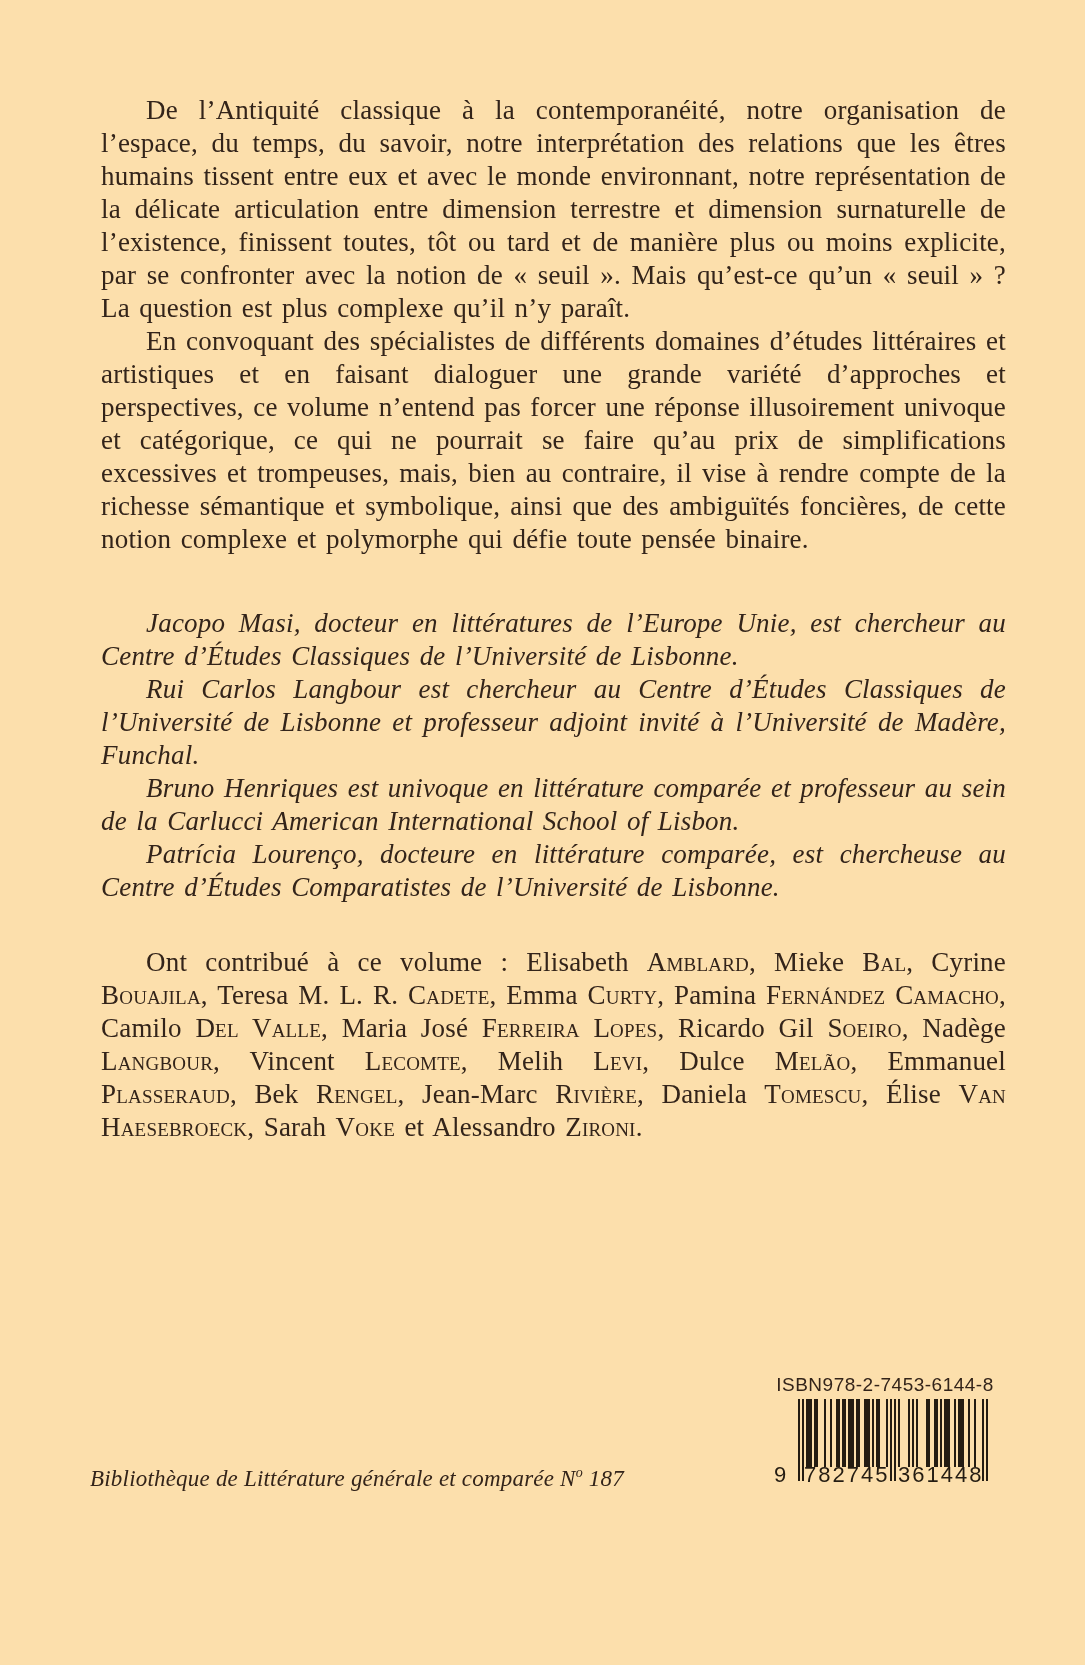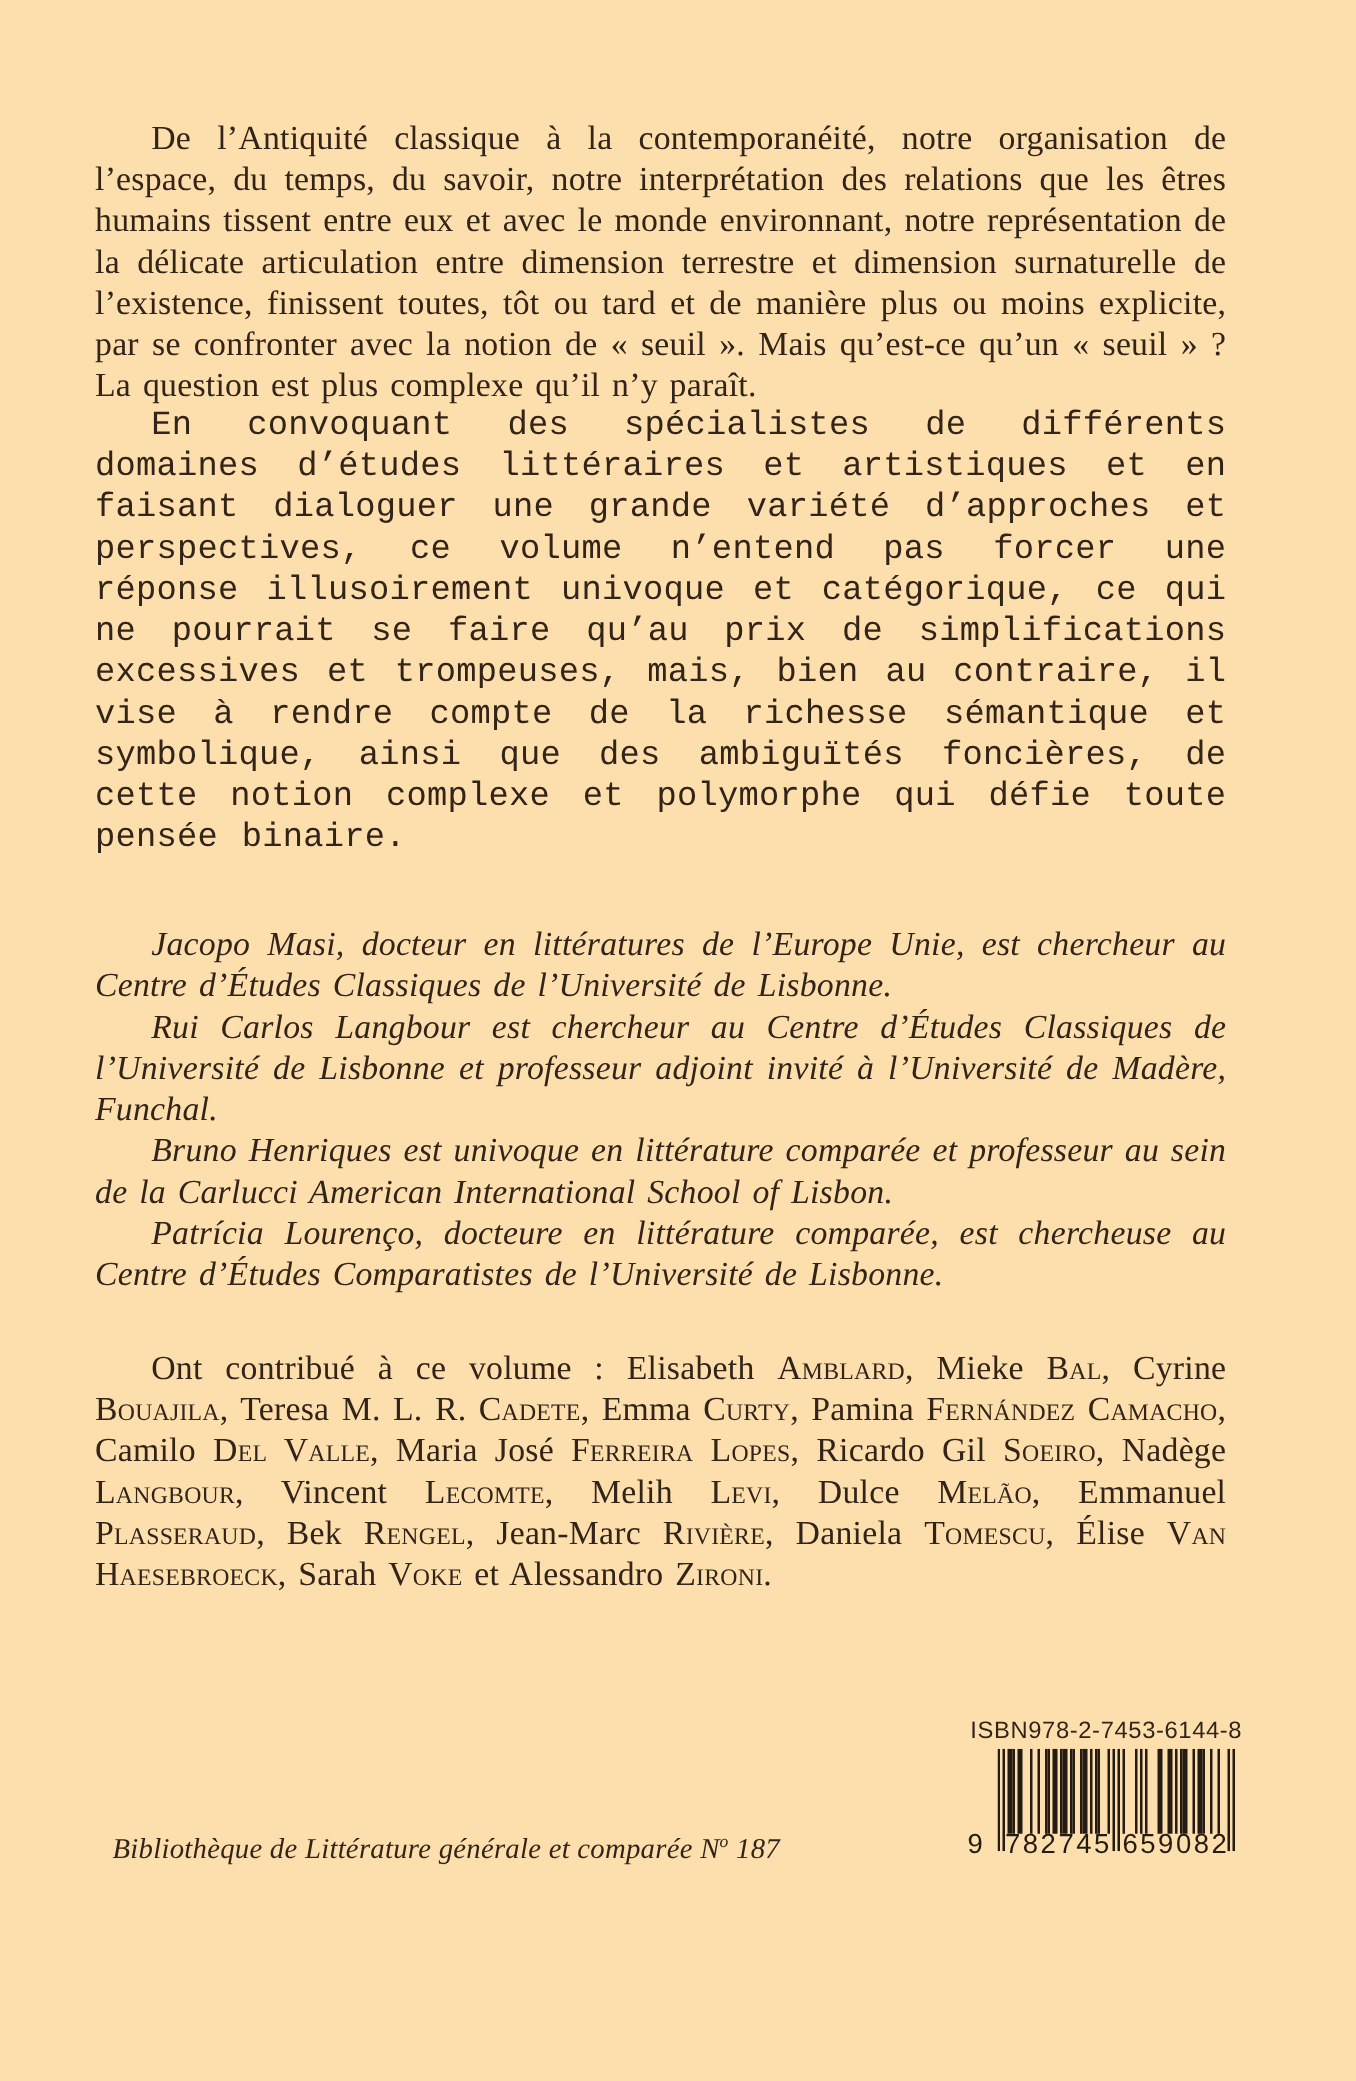--- a/index.html
+++ b/index.html
@@ -6,32 +6,32 @@
   .page {
     position:relative;
     width:1085px; height:1665px;
     background:#fcdfac;
     color:#33241a;
     font-family:"Liberation Serif","DejaVu Serif",serif;
     overflow:hidden;
   }
   .content {
     position:absolute;
-    left:76px; top:94px; width:905px;
+    left:101px; top:94px; width:905px;
   }
   .content p {
     margin:0;
     font-size:27px;
     line-height:33px;
     text-align:justify;
     text-indent:45px;
     word-spacing:2.5px;
     letter-spacing:0.2px;
   }
-  .synopsis p + p { margin-top:0;font-family:Liberation Mono, monospace; }
+  .synopsis p + p { margin-top:0; }
   .bios { margin-top:51px; font-style:italic; }
   .contributors { margin-top:42px; }
   .sc { font-variant:small-caps; }
   .collection {
     position:absolute;
     left:90px; top:1466px;
     font-style:italic;
     font-size:23px;
     letter-spacing:0.2px;
     white-space:nowrap;
@@ -141,17 +141,17 @@
           <rect x="160" y="0" width="2" height="68"></rect>
           <rect x="162" y="0" width="2" height="68"></rect>
           <rect x="164" y="0" width="2" height="68"></rect>
           <rect x="170" y="0" width="2" height="68"></rect>
           <rect x="176" y="0" width="2" height="68"></rect>
           <rect x="184" y="0" width="2" height="82"></rect>
           <rect x="188" y="0" width="2" height="82"></rect>
         </svg>
       <span class="bc-digit bc-lead">9</span>
       <span class="bc-digit bc-g1">782745</span>
-      <span class="bc-digit bc-g2">659082</span>
+      <span class="bc-digit bc-g2">361448</span>
     </div>
   </div>
 
 </div>
 
 </body></html>

